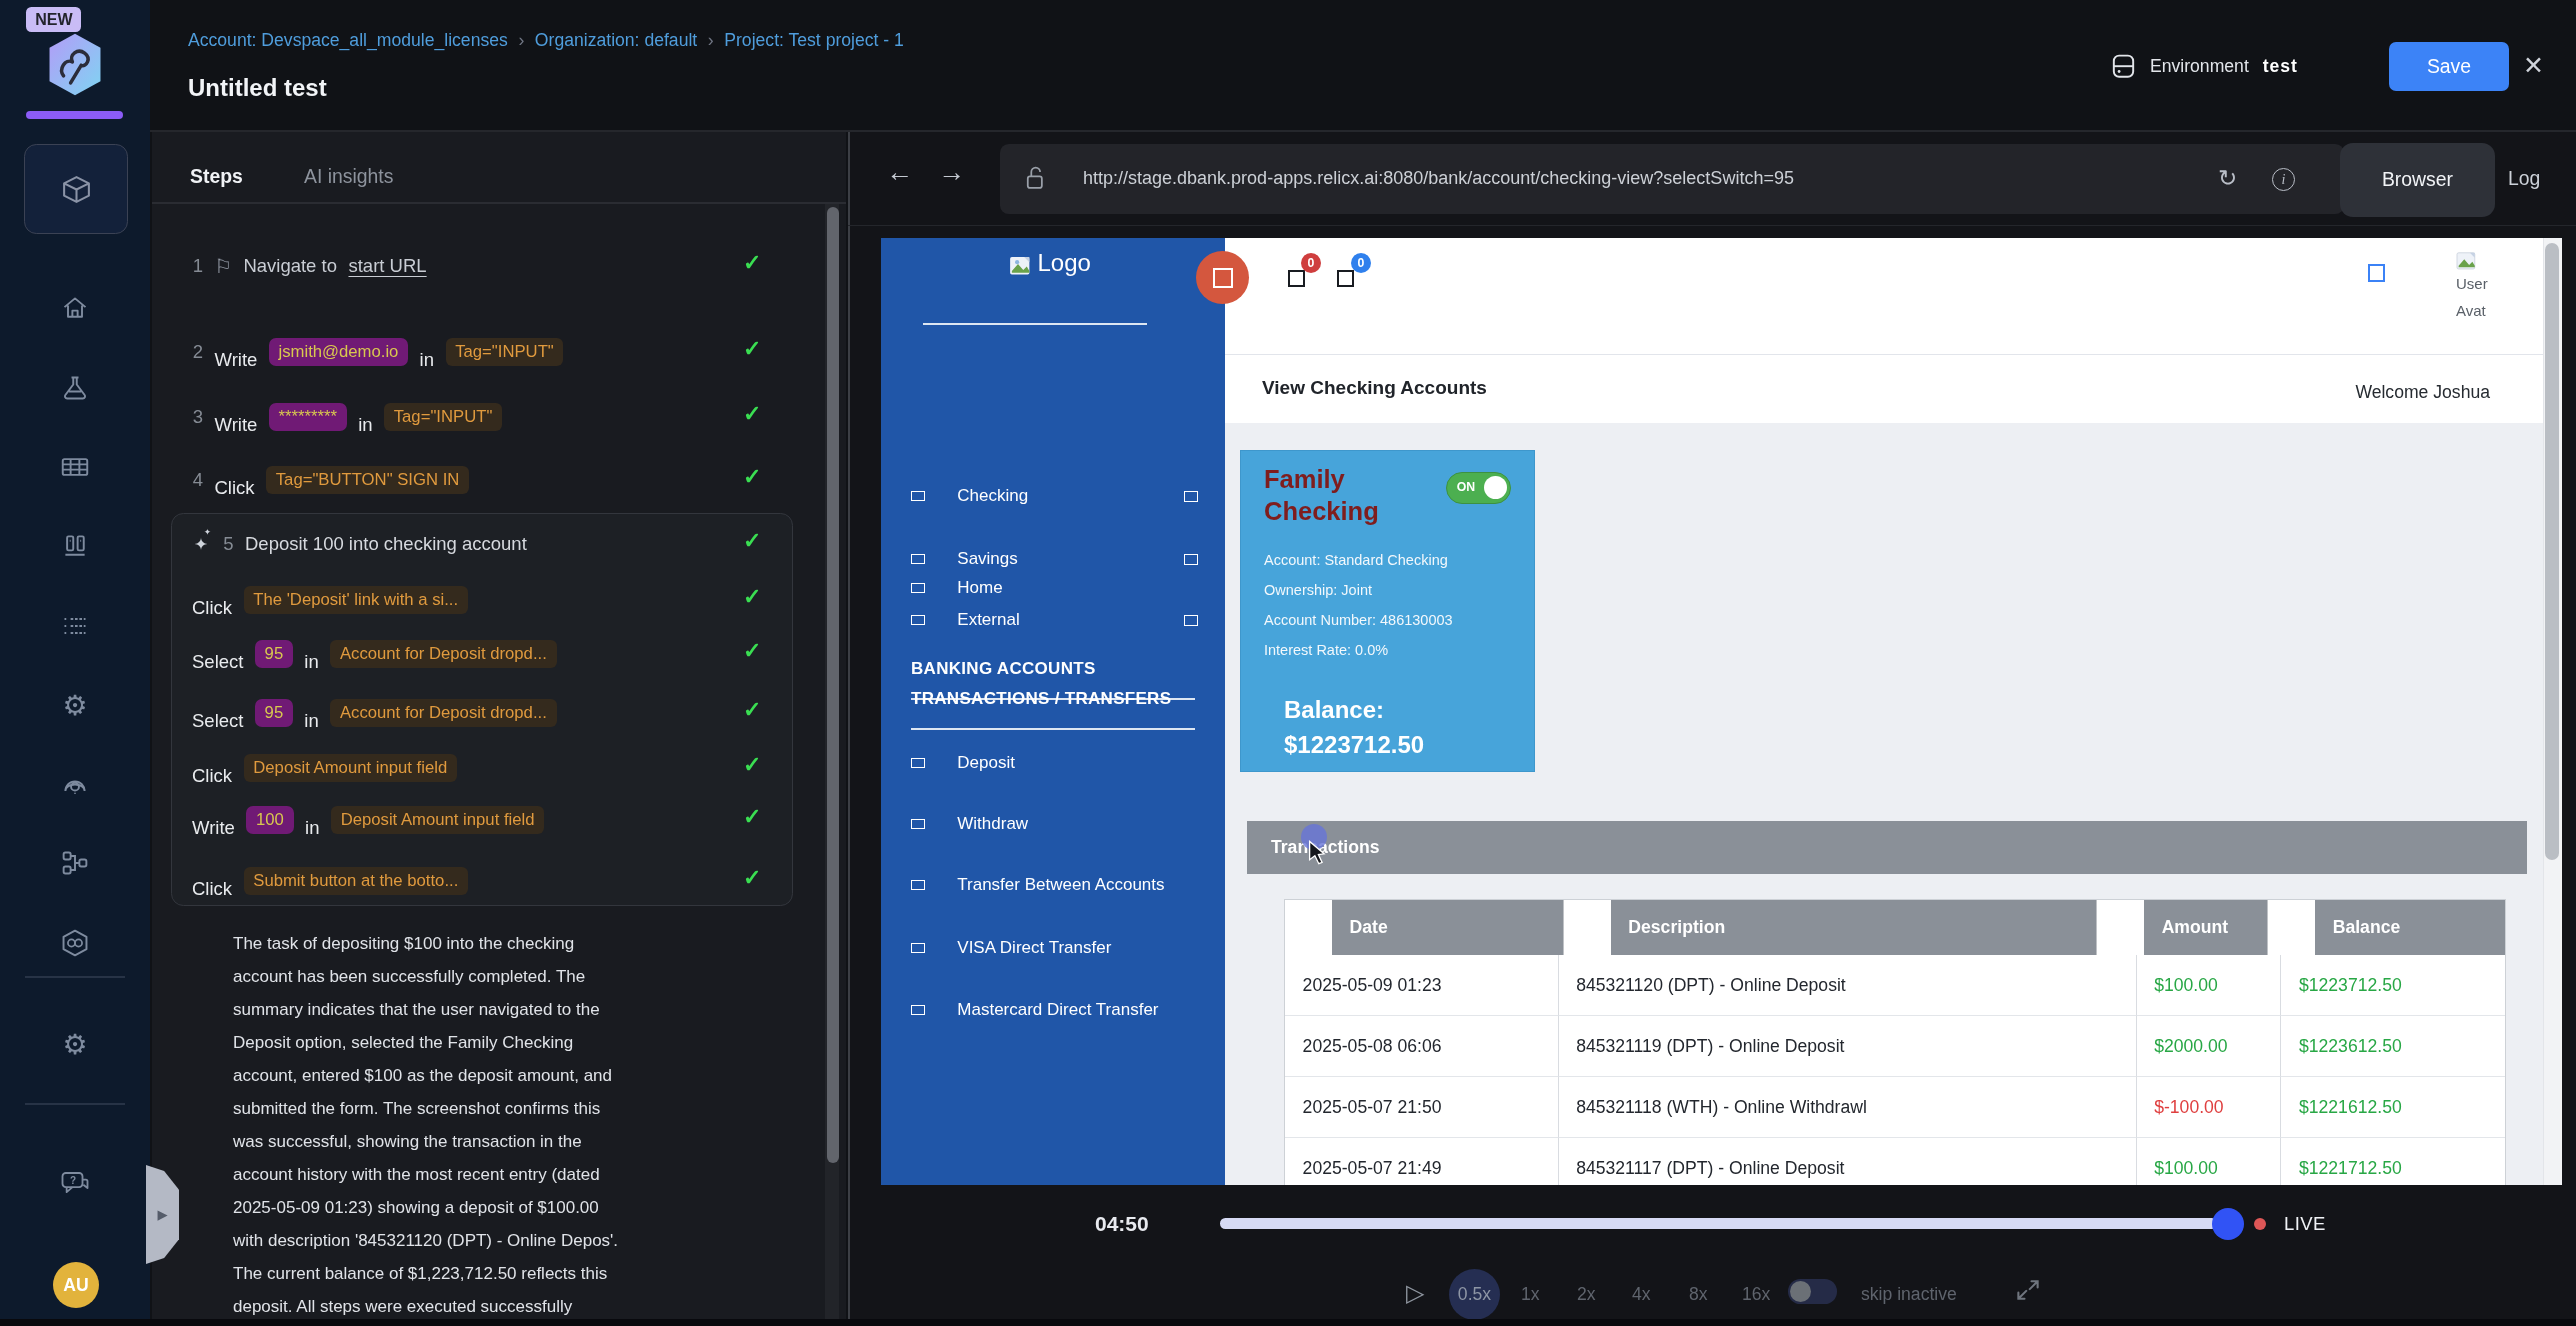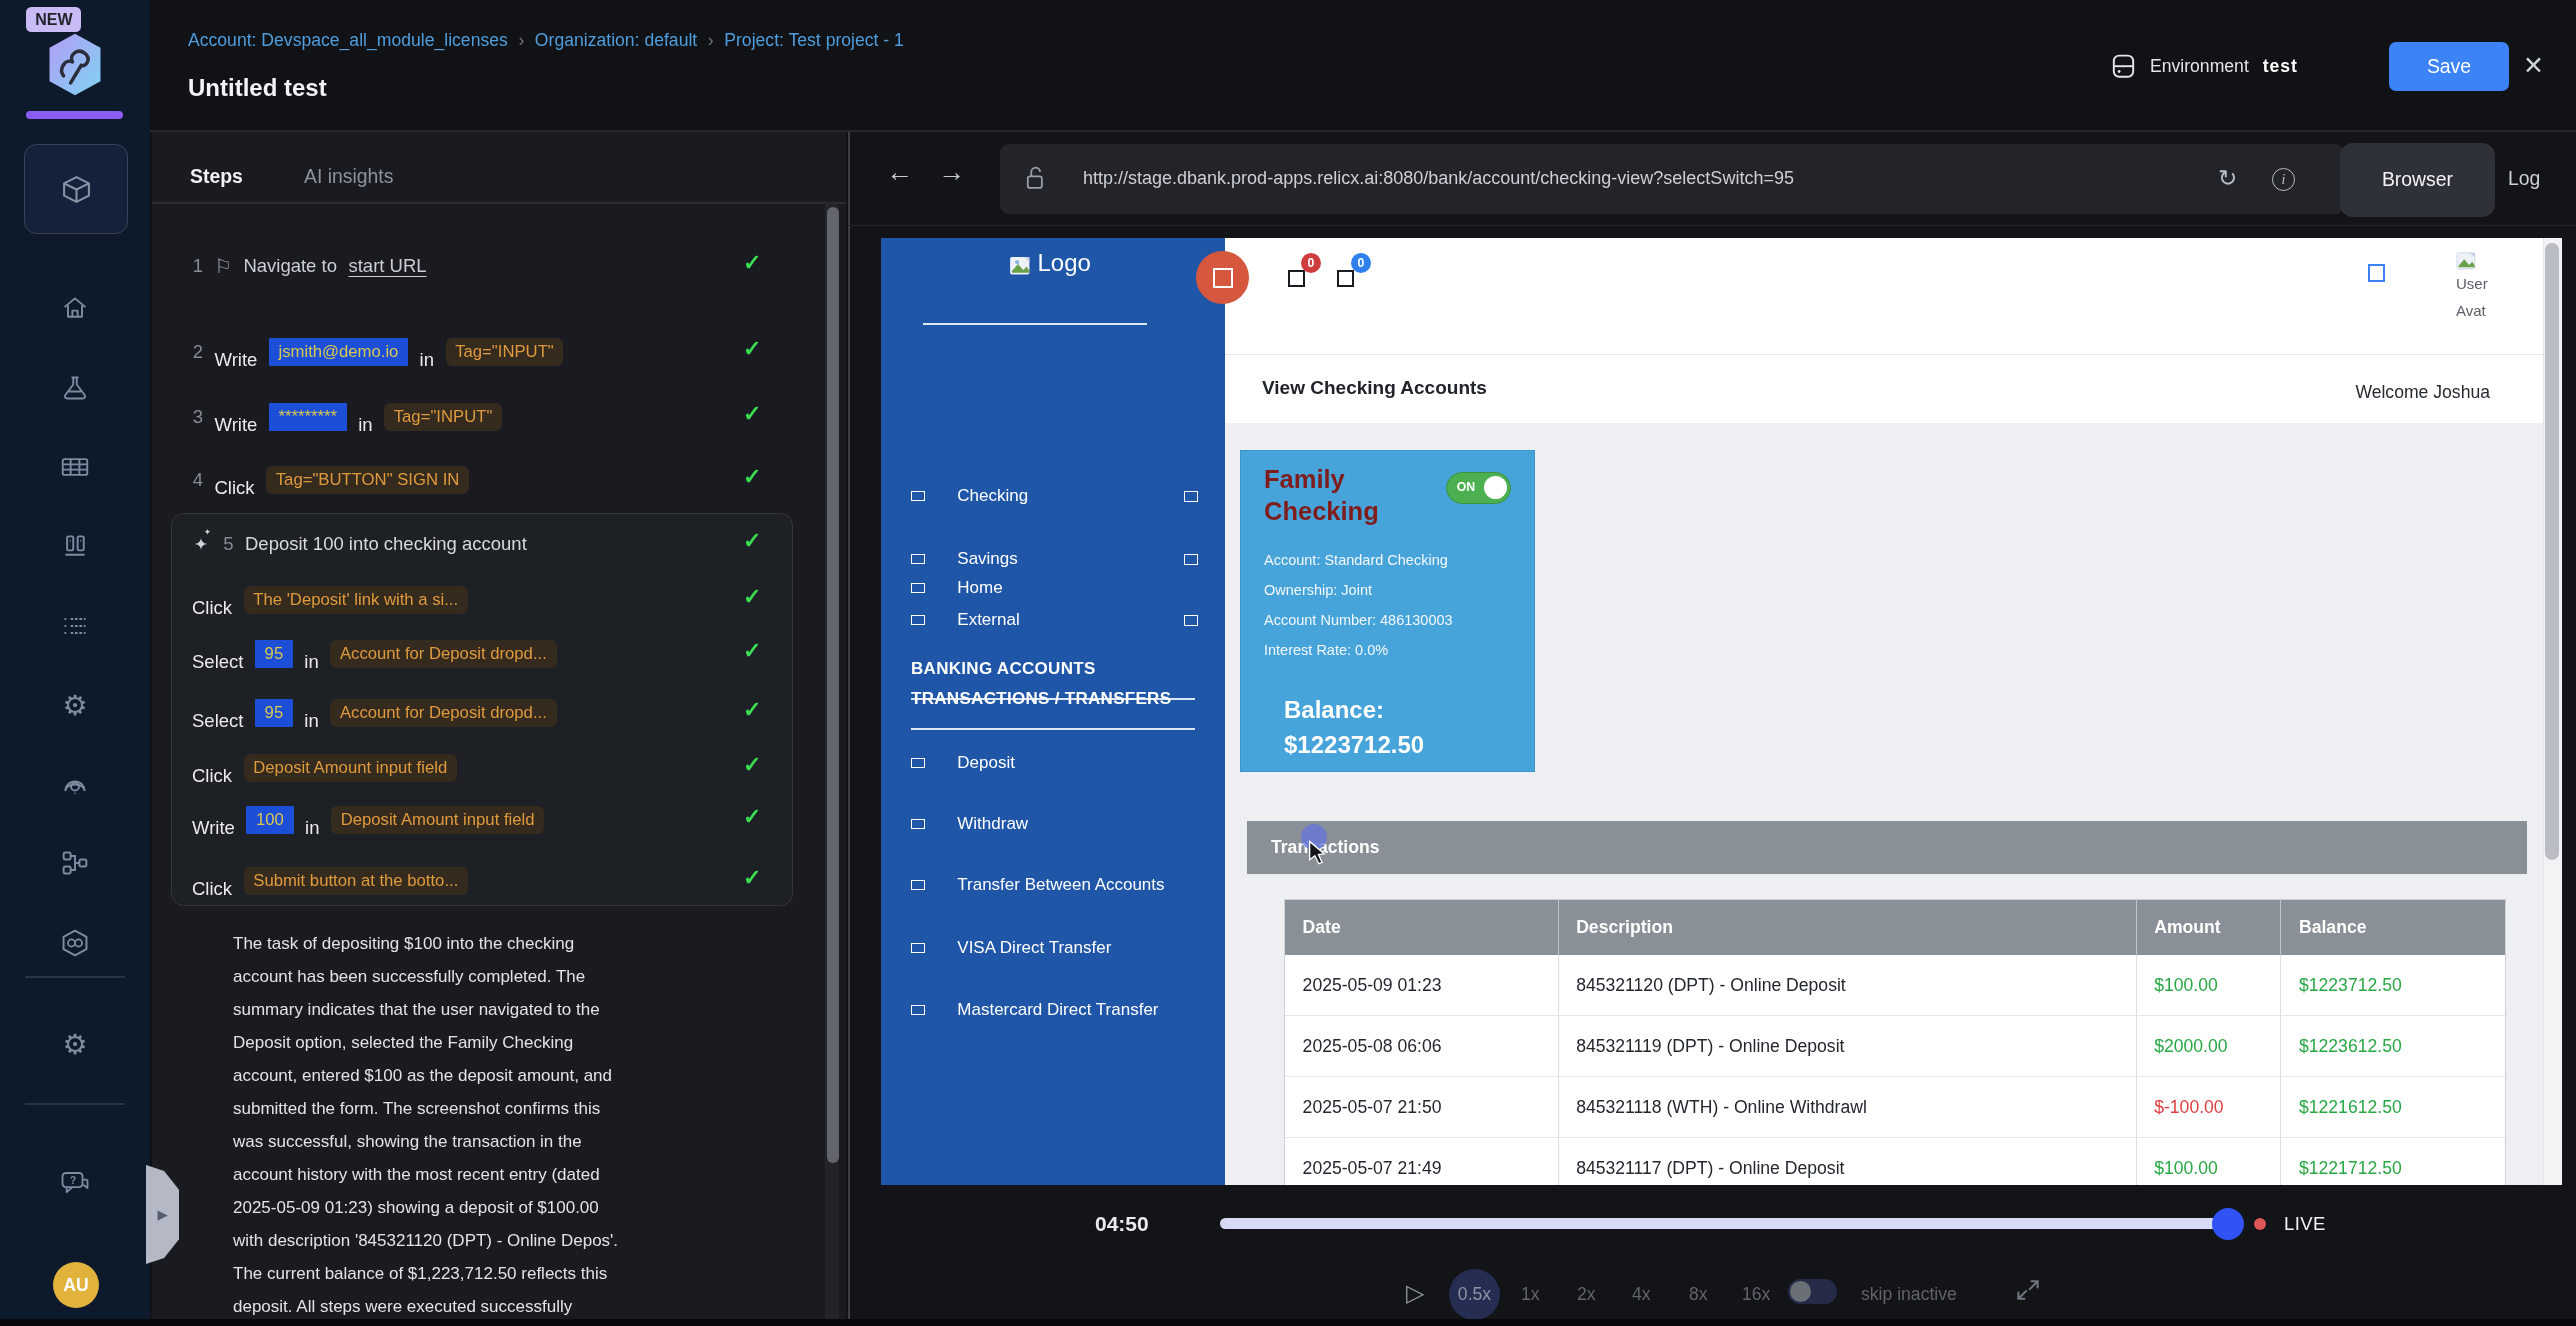--- a/index.html
+++ b/index.html
@@ -32,21 +32,21 @@
   .tab{font-size:19.4px;}
   .tab-active{color:#f0f2f5;font-weight:600;}
   .tab-idle{color:#8d939d;}
   .tab-border{left:0;top:70px;width:694px;height:1.8px;background:#2a2c32;}
   .step-row{display:flex;align-items:center;gap:11.5px;height:32px;}
   .stepnum{color:#858b94;font-size:18.5px;min-width:14px;text-align:right;}
   .verb{color:#e9ebee;font-size:18.5px;margin-top:16px;}
   .muted{color:#c9cdd4;font-size:18.5px;}
   .steplink{color:#c9cdd4;font-size:18.5px;text-decoration:underline;text-underline-offset:3.5px;}
   .flagg{color:#9ca3af;font-size:19.4px;}
-  .badge-val{color:#d8c84f;background:#1d4ed8;padding:4.4px 9.7px;border-radius:1px;font-size:16.7px;white-space:nowrap;}
+  .badge-val{color:#d8c84f;background:#701a75;padding:4.4px 9.7px;border-radius:7px;font-size:16.7px;white-space:nowrap;}
   .badge-el{color:#e09a3e;background:#342a1d;padding:4.4px 9.7px;border-radius:6.2px;font-size:16.7px;white-space:nowrap;}
   .group-box{left:18.5px;top:381px;width:622px;height:393px;border:1.8px solid #33363d;border-radius:12.3px;background:#1d2025;box-sizing:border-box;}
   .sparkle{color:#cfd4dc;font-size:16.7px;position:relative;}
   .sparkle small{position:absolute;top:-6.2px;left:9.7px;font-size:8.8px;}
   .gtitle{color:#d6d9de;font-size:18.5px;}
   .check{position:absolute;color:#3ade52;font-size:22px;font-weight:bold;}
   .summary{color:#e0e3e8;font-size:17px;line-height:33px;white-space:pre-line;}
   .s-sb-track{left:673px;top:72px;width:14px;height:1122px;background:#222429;}
   .s-sb-thumb{left:675px;top:75px;width:11.5px;height:956px;background:#62656c;border-radius:6.2px;}
   .collapse-handle{left:146px;top:1165px;width:33px;height:99px;background:#b4b9c5;clip-path:polygon(0 0,55% 6%,100% 25%,100% 75%,55% 94%,0 100%);display:flex;align-items:center;justify-content:center;color:#555c6a;font-size:13.2px;}
@@ -83,21 +83,21 @@
   .card-title{color:#7f1d1d;font-size:25.5px;font-weight:bold;line-height:32px;white-space:pre-line;}
   .card-line{color:#f3f8fc;font-size:14.5px;position:absolute;left:23px;}
   .toggle-on{position:absolute;left:205px;top:21px;width:65px;height:32px;background:#4caf50;border:1.8px solid #3d9142;border-radius:16.7px;box-sizing:border-box;}
   .toggle-on .kn{position:absolute;right:2.6px;top:2.6px;width:23px;height:23px;background:#fff;border-radius:50%;}
   .toggle-on .lb{position:absolute;left:9.7px;top:7px;color:#fff;font-size:12.3px;font-weight:bold;}
   .bal{color:#fff;font-weight:bold;font-size:24px;position:absolute;left:23px;margin-left:20px;}
   .tx-bar{left:366px;top:583px;width:1280px;height:53px;background:#8a9098;display:flex;align-items:center;}
   .tx-title{color:#fff;font-size:17.6px;font-weight:bold;margin-left:24px;}
   .tbl{left:403px;top:661px;width:1222px;background:#fff;border:0.9px solid #cdd1d6;box-sizing:border-box;}
   .tr{display:flex;}
-  .th{background:#8a9098;color:#fff;font-weight:bold;font-size:17.6px;height:55px;display:flex;align-items:center;padding-left:17.6px;box-sizing:border-box;border-right:0.9px solid rgba(255,255,255,.45);}
+  .th{background:#8a9098;color:#fff;font-weight:bold;font-size:17.6px;height:55px;display:flex;align-items:center;padding-left:17.6px;box-sizing:border-box;border-right:0.9px solid rgba(255,255,255,.45);margin-left:47px;}
   .td{font-size:17.6px;color:#23272e;height:61px;display:flex;align-items:center;padding-left:17.6px;box-sizing:border-box;border-right:0.9px solid #d9dce1;border-bottom:0.9px solid #e3e6ea;background:#fff;}
   .c0{width:274px;} .c1{width:579px;} .c2{width:145px;} .c3{width:224px;border-right:none;}
   .pos{color:#28a745;} .neg{color:#df3f3f;}
   .app-sb-track{left:1662px;top:0;width:19.4px;height:947px;background:#f2f3f5;border-left:0.9px solid #e3e5e9;box-sizing:border-box;}
   .app-sb-thumb{left:1664px;top:5.3px;width:14px;height:617px;border-radius:7px;background:#babec4;}
   .click-blob{left:420px;top:586px;width:26.4px;height:26.4px;border-radius:50%;background:rgba(102,116,216,.8);}
   .alt-txt{color:#5a6068;font-size:15px;line-height:26.4px;white-space:pre-line;}
 
   
   .ptime{color:#e8eaef;font-size:21px;font-weight:bold;}

